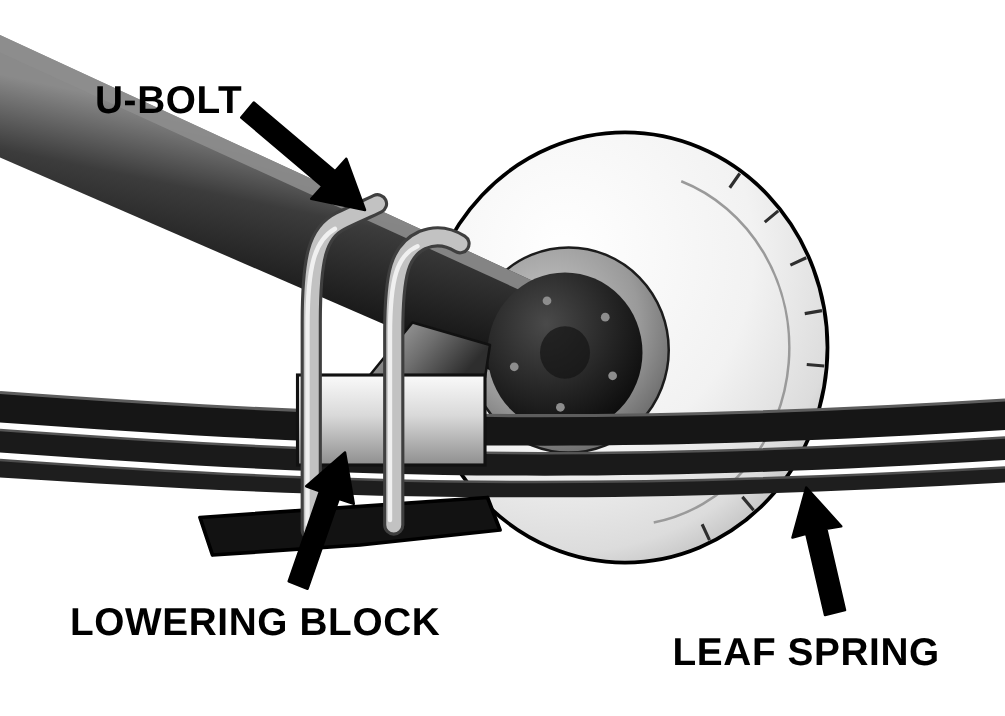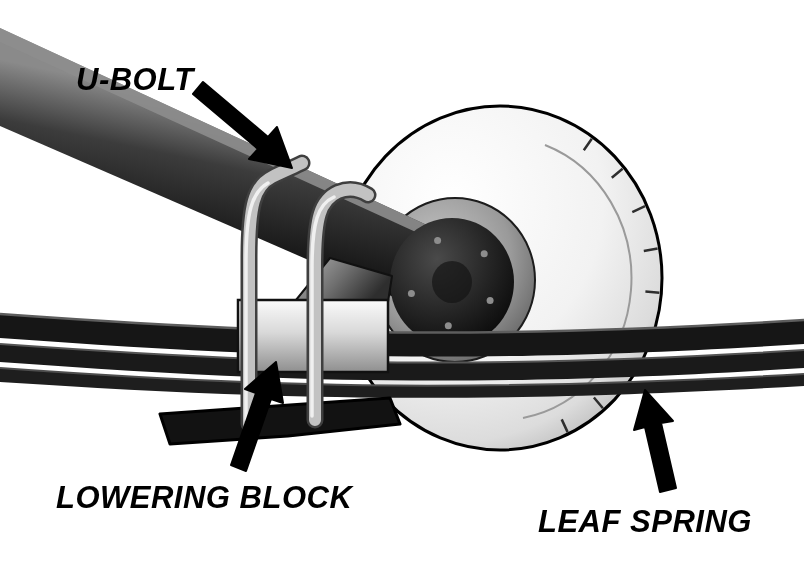--- a/index.html
+++ b/index.html
@@ -3,21 +3,20 @@
 <meta charset="utf-8">
 <style>
   html, body { margin: 0; padding: 0; background: #fff; }
   .figure {
     position: relative;
     width: 804px;
     height: 573px;
     background: #f9a8d4;
     overflow: hidden;
     font-family: "Liberation Sans", sans-serif;
-    font-style: italic;
   }
   svg { display: block; }
   .label-text {
     font-family: "Liberation Sans", "DejaVu Sans", sans-serif;
     font-weight: bold;
     font-size: 31px;
     letter-spacing: 0.5px;
     fill: #000000;
   }
 </style>

